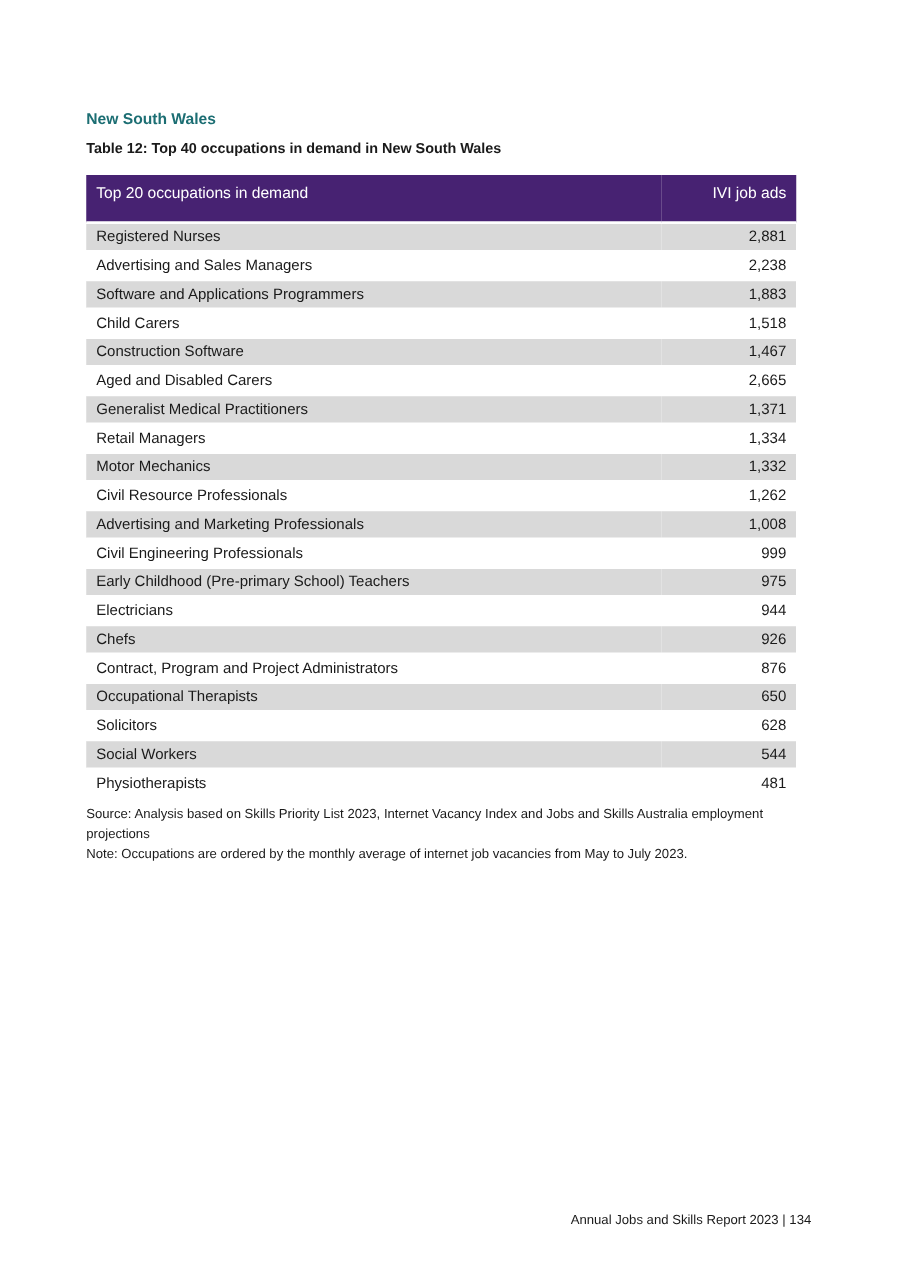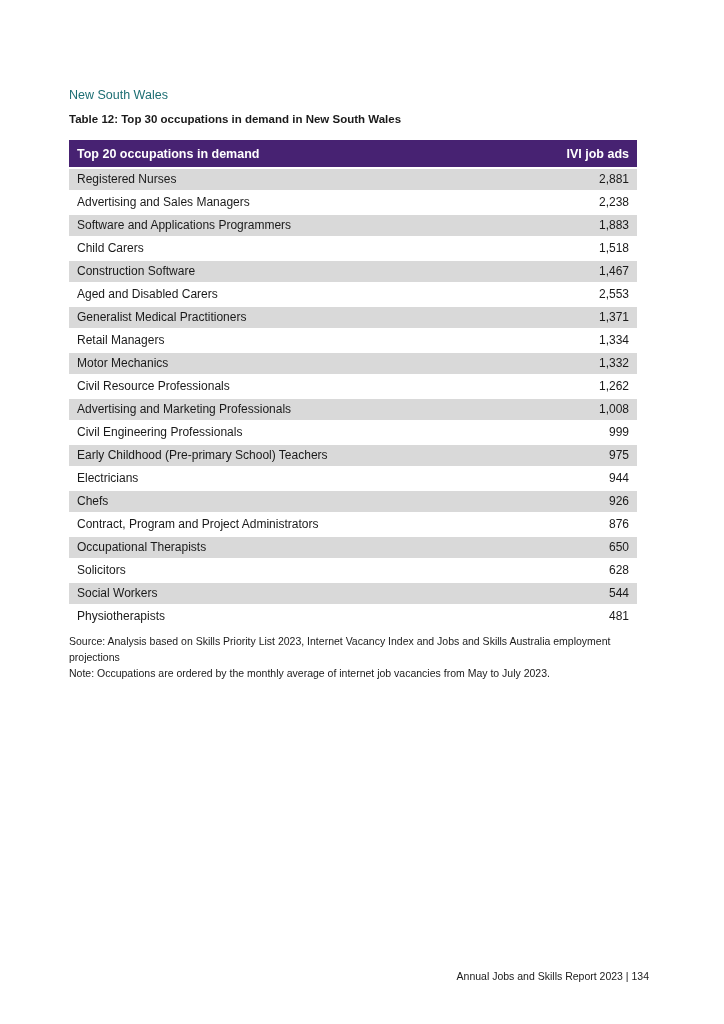--- a/index.html
+++ b/index.html
@@ -19,43 +19,43 @@
     overflow:hidden;
   }
   .page{
     position:relative;
     width:724px;height:1024px;
     padding:88px 87px 0 69px;
   }
   .section-heading{
     margin:0 0 11px 0;
     font-size:12.5px;
-    font-weight:normal;
+    font-weight:bold;
     color:var(--heading-teal);
     line-height:1.15;
   }
   .table-caption{
     margin:0 0 13px 0;
     font-size:11.5px;
     font-weight:bold;
     color:#1a1a1a;
     line-height:1.2;
   }
   table.occ-table{
     width:568px;
     border-collapse:collapse;
     table-layout:fixed;
   }
   table.occ-table th{
     background:var(--header-bg);
     color:#ffffff;
     font-size:12.5px;
-    font-weight:bold;
+    font-weight:normal;
     text-align:left;
-    padding:7px 8px 6px 8px;
+    padding:7px 8px 16px 8px;
     border-bottom:2px solid #ffffff;
   }
   table.occ-table th.num{ text-align:right; }
   table.occ-table td{
     font-size:12px;
     padding:3px 8px;
     height:21px;
     line-height:1.25;
     border-bottom:2px solid #ffffff;
     white-space:nowrap;
@@ -81,21 +81,21 @@
     color:#1a1a1a;
   }
 </style>
 </head>
 <body>
 
 <div class="page">
 
   <h2 class="section-heading">New South Wales</h2>
 
-  <p class="table-caption">Table 12: Top 30 occupations in demand in New South Wales</p>
+  <p class="table-caption">Table 12: Top 40 occupations in demand in New South Wales</p>
 
   <table class="occ-table">
     <colgroup>
       <col class="occ-col">
       <col class="num-col">
     </colgroup>
     <thead>
       <tr>
         <th>Top 20 occupations in demand</th>
         <th class="num">IVI job ads</th>
@@ -117,21 +117,21 @@
         <tr class="plain">
           <td>Child Carers</td>
           <td class="num">1,518</td>
         </tr>
         <tr class="shaded">
           <td>Construction Software</td>
           <td class="num">1,467</td>
         </tr>
         <tr class="plain">
           <td>Aged and Disabled Carers</td>
-          <td class="num">2,553</td>
+          <td class="num">2,665</td>
         </tr>
         <tr class="shaded">
           <td>Generalist Medical Practitioners</td>
           <td class="num">1,371</td>
         </tr>
         <tr class="plain">
           <td>Retail Managers</td>
           <td class="num">1,334</td>
         </tr>
         <tr class="shaded">

